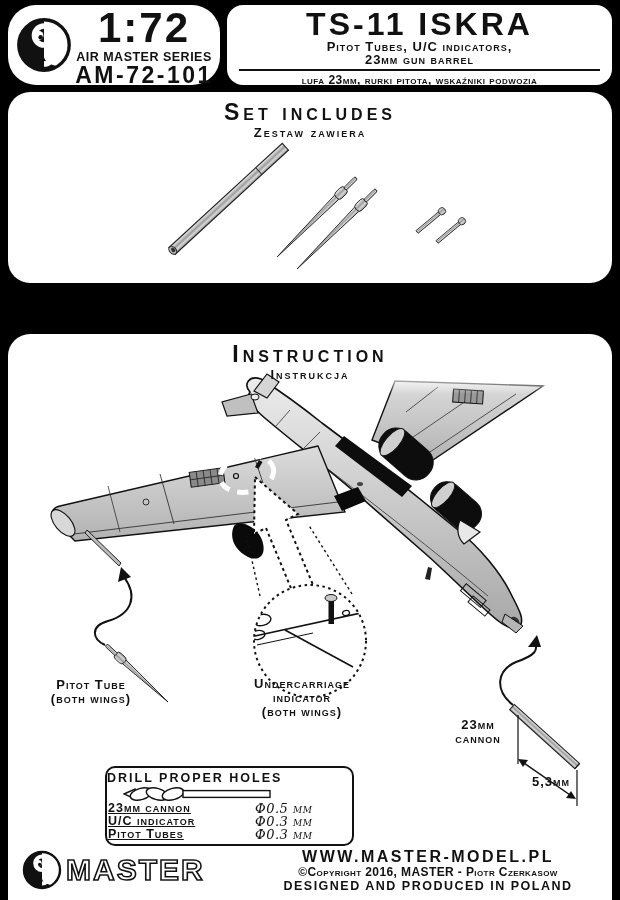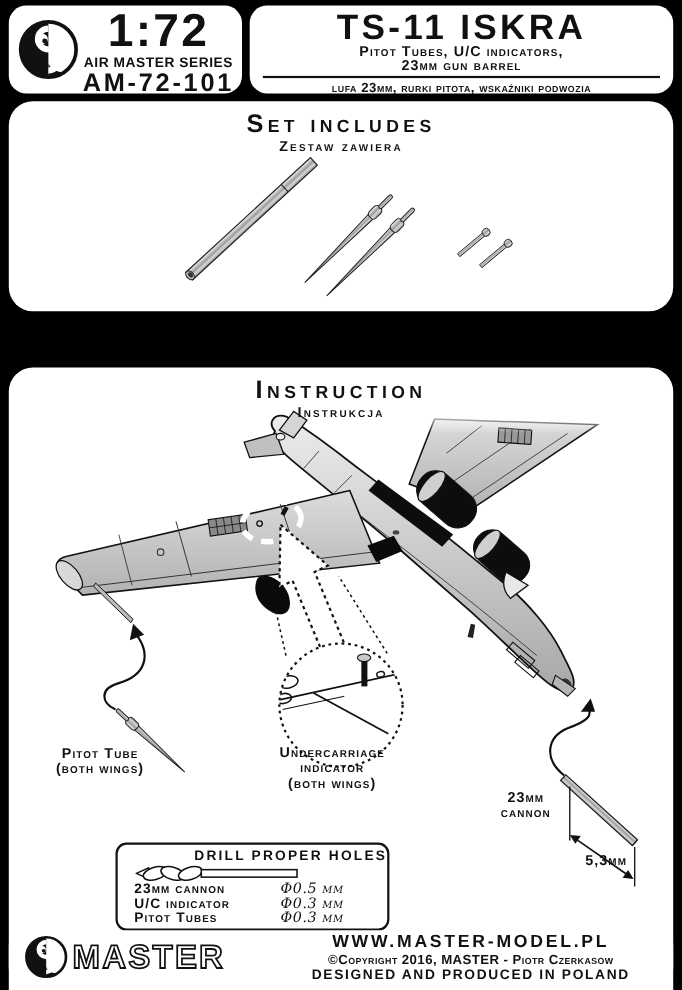--- a/index.html
+++ b/index.html
@@ -3,21 +3,21 @@
 <meta charset="utf-8">
 <style>
   html,body{margin:0;padding:0;background:#000;}
   .page{position:relative;width:620px;height:900px;background:#000;overflow:hidden;
         font-family:"Liberation Sans",sans-serif;color:#111;}
   .panel{position:absolute;background:#fff;}
   .sc{font-variant:small-caps;}
   .ctr{text-align:center;}
 
   
-  .hdr-left{left:8px;top:5px;width:212px;height:80px;border-radius:16px;}
+  .hdr-left{left:8px;top:5px;width:212px;height:80px;border-radius:28px;}
   .hdr-logo{position:absolute;left:8px;top:10px;width:56px;height:60px;}
   .hdr-ltxt{position:absolute;left:62px;top:2px;width:148px;text-align:center;}
   .scale{font-size:42px;font-weight:bold;letter-spacing:2px;line-height:42px;}
   .series{font-size:12.5px;font-weight:bold;letter-spacing:.5px;margin-top:1px;}
   .code{font-size:23px;font-weight:bold;letter-spacing:2.5px;line-height:22px;}
   .hdr-right{left:227px;top:5px;width:385px;height:80px;border-radius:16px;text-align:center;}
   .title{font-size:32px;font-weight:bold;letter-spacing:3px;line-height:32px;margin-top:3px;}
   .sub{font-size:13px;font-weight:bold;letter-spacing:1px;line-height:13px;}
   .hr{border-top:2px solid #111;margin:3px 12px 2px 12px;}
   .subpl{font-size:12px;font-weight:bold;letter-spacing:.5px;}
@@ -30,24 +30,24 @@
   .fillsvg{position:absolute;left:0;width:604px;}
 
   
   .callout{position:absolute;font-size:13px;font-weight:bold;letter-spacing:1px;
            line-height:14px;text-align:center;}
   .dim{font-size:13px;font-weight:bold;letter-spacing:1px;}
 
   
   .drill-box{position:absolute;left:97px;top:432px;width:249px;height:80px;
              border:2.5px solid #111;border-radius:10px;background:#fff;box-sizing:border-box;}
-  .drill-title{font-size:12.5px;font-weight:bold;letter-spacing:2px;text-align:right;margin-top:3px;}
+  .drill-title{font-size:12.5px;font-weight:bold;letter-spacing:2px;text-align:left;margin-top:3px;}
   .drill-icon{display:block;margin:1px 0 0 16px;}
   .drill-row{position:relative;font-size:12.5px;font-weight:bold;letter-spacing:1px;
-             line-height:13.2px;padding-left:15px;}
+             line-height:13.2px;padding-left:1px;text-decoration:underline;}
   .drill-val{position:absolute;left:148px;top:0;font-family:"DejaVu Serif",serif;
              font-style:italic;font-weight:normal;font-size:13px;letter-spacing:.5px;}
 
   
   .foot-box{left:8px;top:846px;width:604px;height:48px;border-radius:14px;}
   .foot-logo{position:absolute;left:14px;top:4px;width:40px;height:40px;}
   .foot-mark{position:absolute;left:56px;top:6px;}
   .foot-txt{position:absolute;left:238px;top:2px;width:364px;text-align:center;}
   .web{font-size:16px;font-weight:bold;letter-spacing:2.5px;line-height:17px;}
   .copy{font-size:12px;font-weight:bold;letter-spacing:.4px;line-height:14px;}

